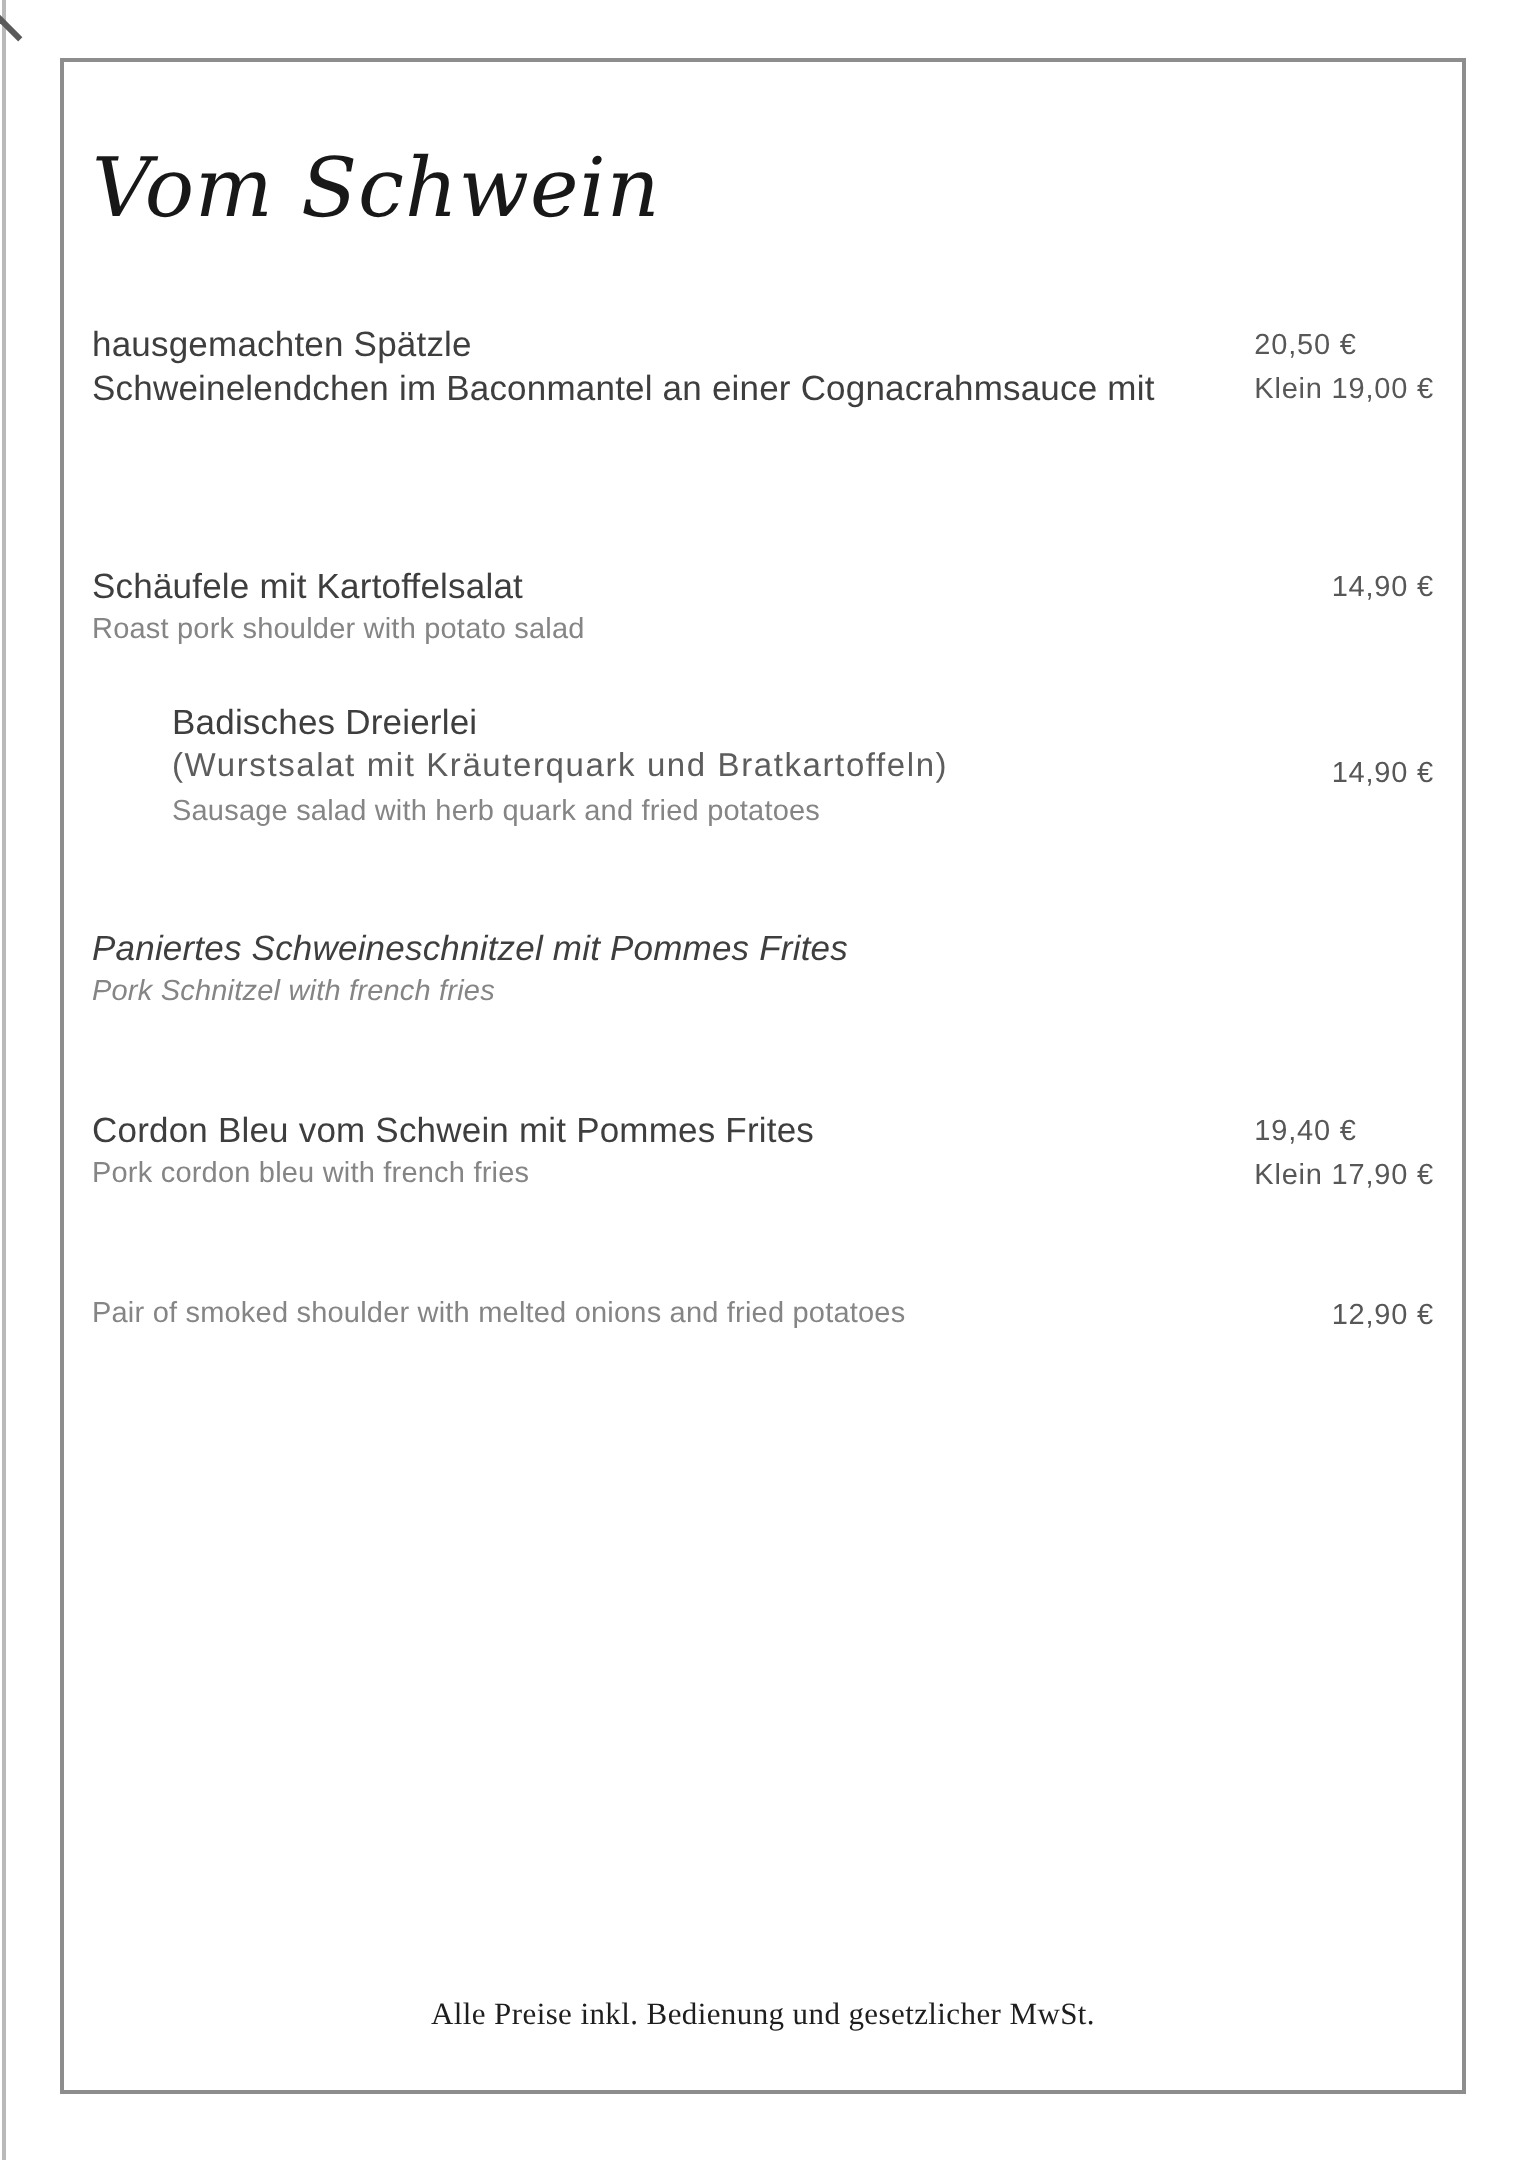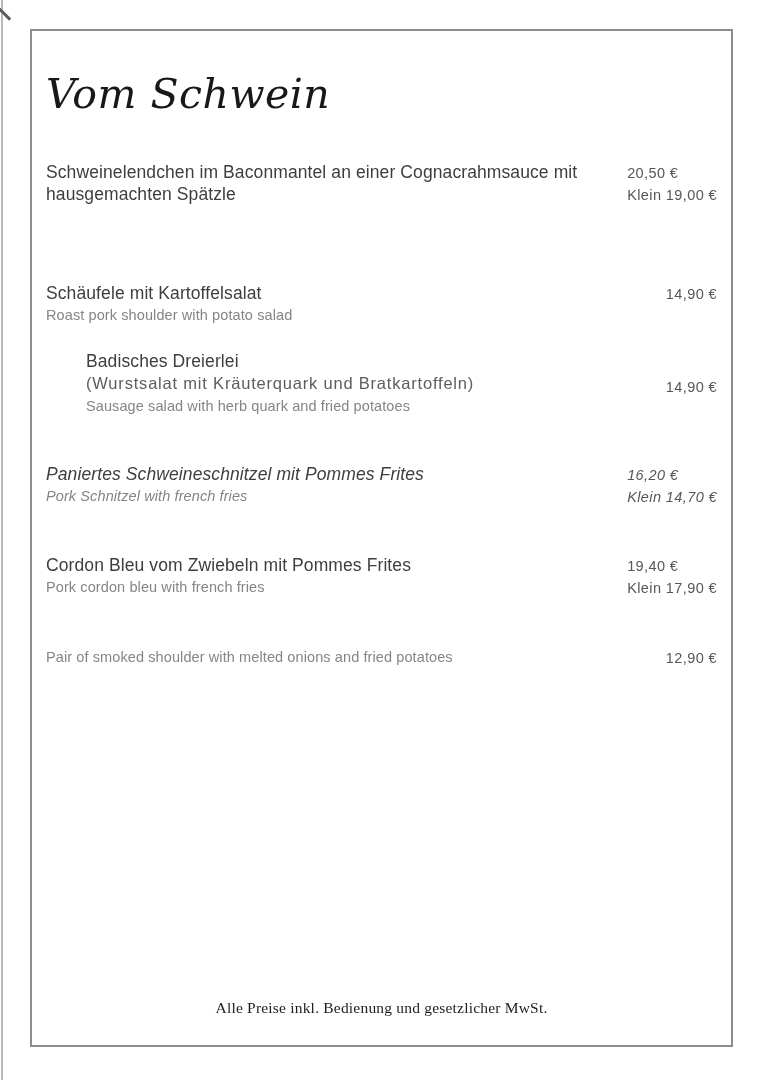--- a/index.html
+++ b/index.html
@@ -114,22 +114,22 @@
 <body>
 
 <div class="page-edge-line"></div>
 <div class="corner-artifact"></div>
 
 <div class="frame"></div>
 
 <div class="menu-title">Vom Schwein</div>
 
 <div class="item i1">
+  <div class="item-name">hausgemachten Spätzle</div>
   <div class="item-name">Schweinelendchen im Baconmantel an einer Cognacrahmsauce mit</div>
-  <div class="item-name">hausgemachten Spätzle</div>
   <div class="item-prices">
     <div>20,50 €</div>
     <div>Klein 19,00 €</div>
   </div>
 </div>
 
 <div class="item i2">
   <div class="item-name">Schäufele mit Kartoffelsalat</div>
   <div class="item-desc">Roast pork shoulder with potato salad</div>
   <div class="item-prices">
@@ -142,28 +142,24 @@
   <div class="item-subname">(Wurstsalat mit Kräuterquark und Bratkartoffeln)</div>
   <div class="item-desc">Sausage salad with herb quark and fried potatoes</div>
   <div class="item-prices prices-mid">
     <div>14,90 €</div>
   </div>
 </div>
 
 <div class="item i4">
   <div class="item-name">Paniertes Schweineschnitzel mit Pommes Frites</div>
   <div class="item-desc">Pork Schnitzel with french fries</div>
-  <div class="item-prices">
-    <div>16,20 €</div>
-    <div>Klein 14,70 €</div>
-  </div>
 </div>
 
 <div class="item i5">
-  <div class="item-name">Cordon Bleu vom Zwiebeln mit Pommes Frites</div>
+  <div class="item-name">Cordon Bleu vom Schwein mit Pommes Frites</div>
   <div class="item-desc">Pork cordon bleu with french fries</div>
   <div class="item-prices">
     <div>19,40 €</div>
     <div>Klein 17,90 €</div>
   </div>
 </div>
 
 <div class="item i6">
   <div class="item-desc">Pair of smoked shoulder with melted onions and fried potatoes</div>
   <div class="item-prices">

